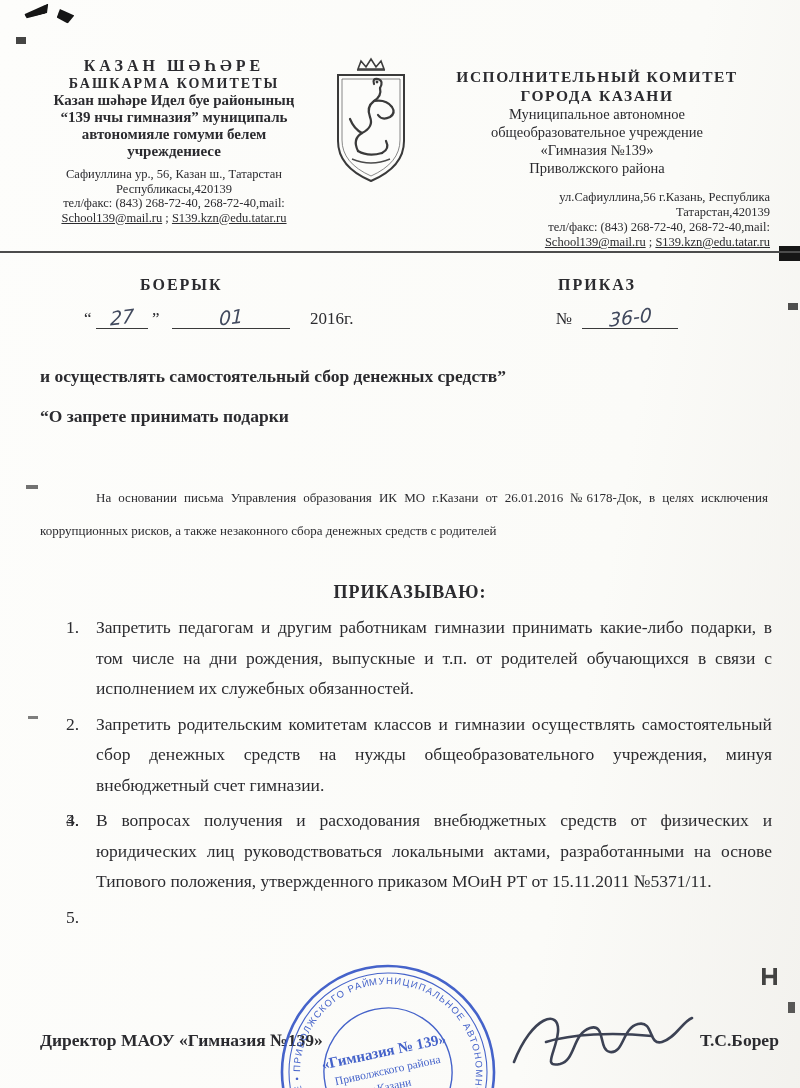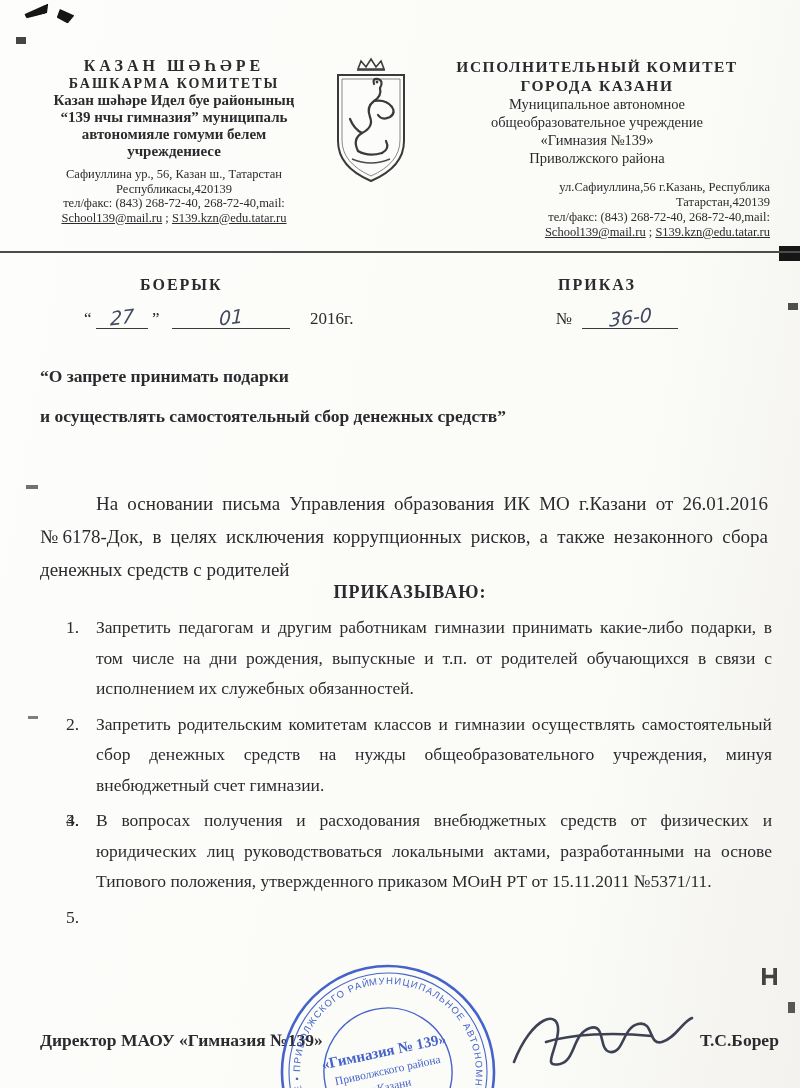--- a/index.html
+++ b/index.html
@@ -11,21 +11,21 @@
     padding-left:20px;
   }
   
   .letterhead{position:absolute;top:55px;left:0;width:100%;height:200px;}
   .lh-left{position:absolute;left:28px;top:2px;width:292px;text-align:center;}
   .lh-left .big1{font-size:16px;font-weight:700;letter-spacing:4px;}
   .lh-left .big2{font-size:14px;font-weight:700;letter-spacing:2px;margin-top:1px;}
   .lh-left .mid{font-size:15px;line-height:17px;font-weight:600;}
   .lh-left .addr{font-size:12.5px;line-height:14.5px;margin-top:7px;font-weight:500;}
   .emblem-box{position:absolute;left:328px;top:0;width:86px;height:132px;}
-  .lh-right{position:absolute;left:424px;top:2px;width:346px;text-align:center;font-family:Liberation Serif, serif;}
+  .lh-right{position:absolute;left:424px;top:12px;width:346px;text-align:center;font-family:Liberation Serif, serif;}
   .lh-right .big{font-size:15.5px;letter-spacing:1.5px;line-height:19px;font-weight:600;}
   .lh-right .mid{font-size:14.5px;line-height:18px;}
   .lh-right .addr{text-align:right;font-size:12.5px;line-height:15px;margin-top:13px;padding-left:6px;}
   .u{text-decoration:underline;}
   
   .rule{position:absolute;top:251px;left:0;width:100%;height:2px;background:#4c4c4c;}
   
   .labels{position:absolute;top:276px;left:0;width:100%;font-weight:700;font-size:16px;letter-spacing:2px;}
   .lbl-left{position:absolute;left:140px;}
   .lbl-right{position:absolute;left:558px;}
@@ -33,21 +33,21 @@
   .numline{position:absolute;top:306px;left:556px;font-size:17px;}
   .blank{display:inline-block;border-bottom:1.6px solid #3a3a3a;text-align:center;vertical-align:bottom;height:22px;}
   .w1{width:52px}.w2{width:118px;margin:0 8px;}.w3{width:96px;margin-left:6px;}
   .hand{
     font-family:"DejaVu Sans",sans-serif;font-style:italic;font-size:19px;
     color:#424a5e;display:inline-block;transform:rotate(-7deg) skewX(-8deg);
   }
   .yr{margin-left:8px;}
   
   .title{position:absolute;top:356px;left:40px;width:724px;font-weight:700;font-size:17.5px;line-height:40px;}
-  .intro{position:absolute;top:468px;left:40px;width:728px;font-size:19px;line-height:33px;text-align:justify;text-indent:56px;}
+  .intro{position:absolute;top:468px;left:40px;width:728px;font-size:13px;line-height:33px;text-align:justify;text-indent:56px;}
   .orderword{position:absolute;top:582px;left:0;width:100%;text-align:center;font-weight:700;font-size:18px;letter-spacing:1px;}
   .list{position:absolute;top:612px;left:42px;width:730px;font-size:17.5px;line-height:30.5px;}
   .item{position:relative;padding-left:54px;text-align:justify;margin-bottom:5px;}
   .item .num{position:absolute;left:24px;top:0;}
   
   .footer-label{position:absolute;top:1030px;left:40px;font-weight:700;font-size:17.5px;}
   .footer-name{position:absolute;top:1030px;left:700px;font-weight:700;font-size:17.5px;white-space:nowrap;}
   
   .stamp{position:absolute;left:276px;top:960px;width:224px;height:224px;transform:rotate(-12deg);opacity:.88;}
   .signature{position:absolute;left:502px;top:998px;width:200px;height:92px;}
@@ -150,22 +150,22 @@
     <span>”</span>
     <span class="blank w2"><span class="hand">01</span></span>
     <span class="yr">2016г.</span>
   </div>
   <div class="numline">
     <span>№</span>
     <span class="blank w3"><span class="hand">36-0</span></span>
   </div>
 
   <div class="title">
+    <div>и осуществлять самостоятельный  сбор денежных средств”</div>
     <div>“О запрете принимать подарки</div>
-    <div>и осуществлять самостоятельный  сбор денежных средств”</div>
   </div>
 
   <p class="intro">На основании письма Управления образования ИК МО г.Казани от 26.01.2016 №6178-Док, в целях исключения коррупционных рисков, а также незаконного сбора денежных средств с родителей</p>
 
   <div class="orderword">ПРИКАЗЫВАЮ:</div>
 
   <div class="list">
     <div class="item">
       <span class="num">1.</span>
       <span>Запретить педагогам и другим работникам гимназии  принимать какие-либо подарки, в том числе на дни рождения, выпускные и т.п. от родителей обучающихся в связи с исполнением их служебных обязанностей.</span>

